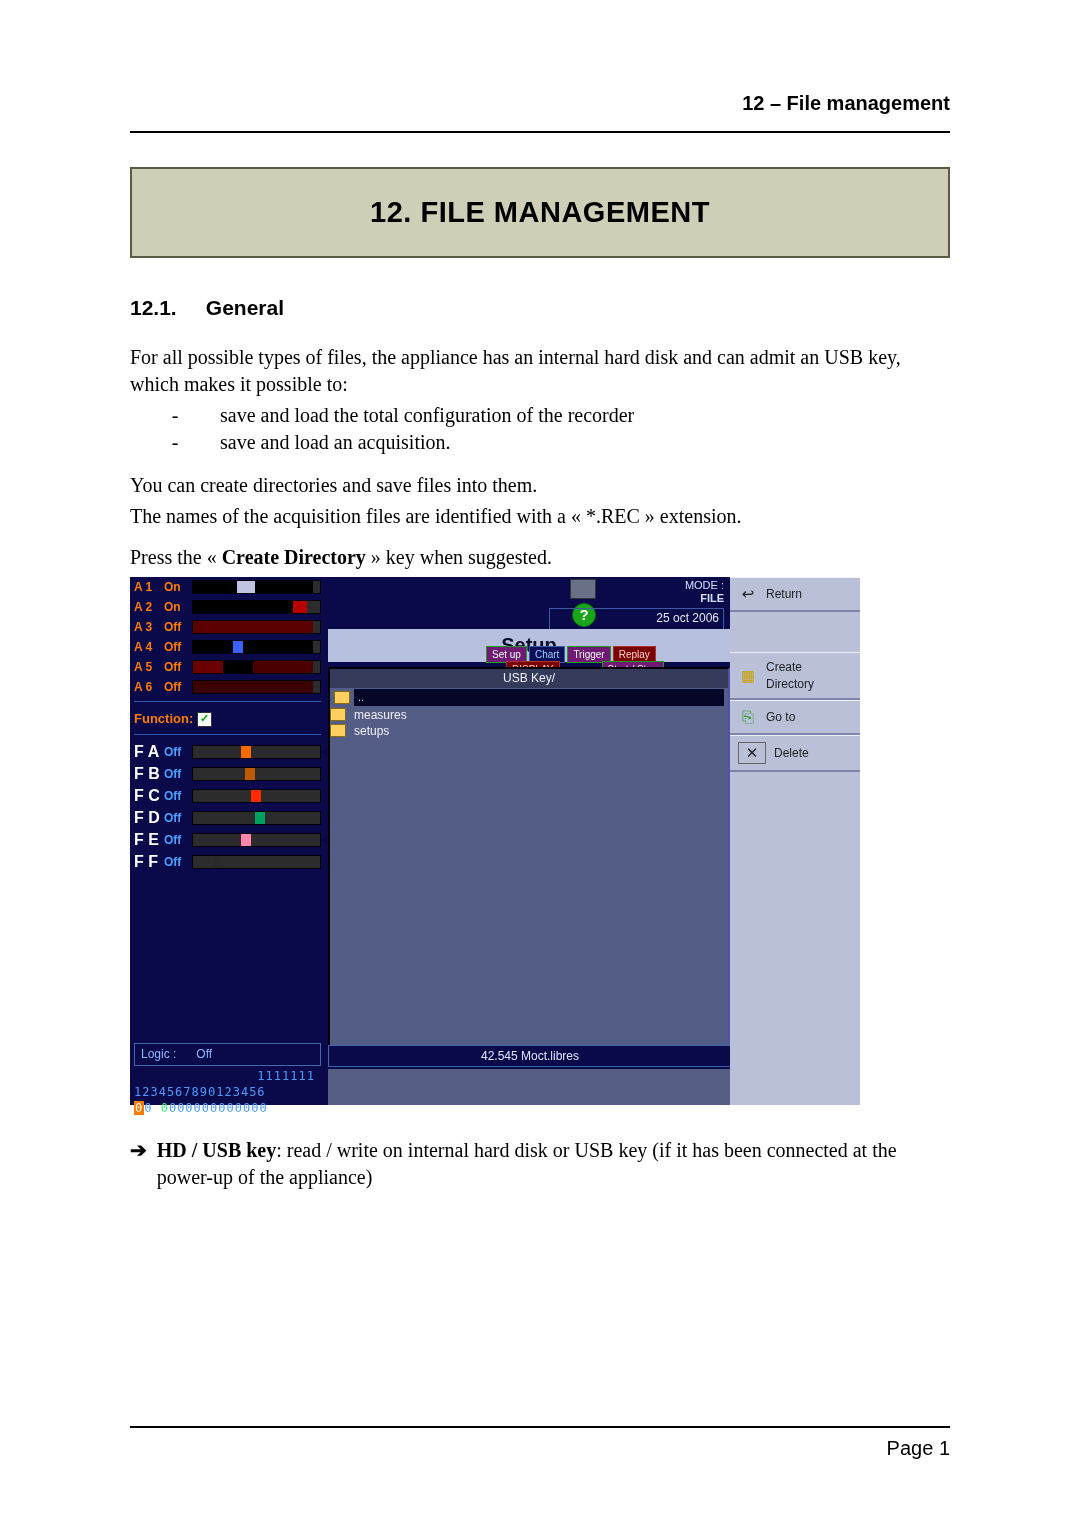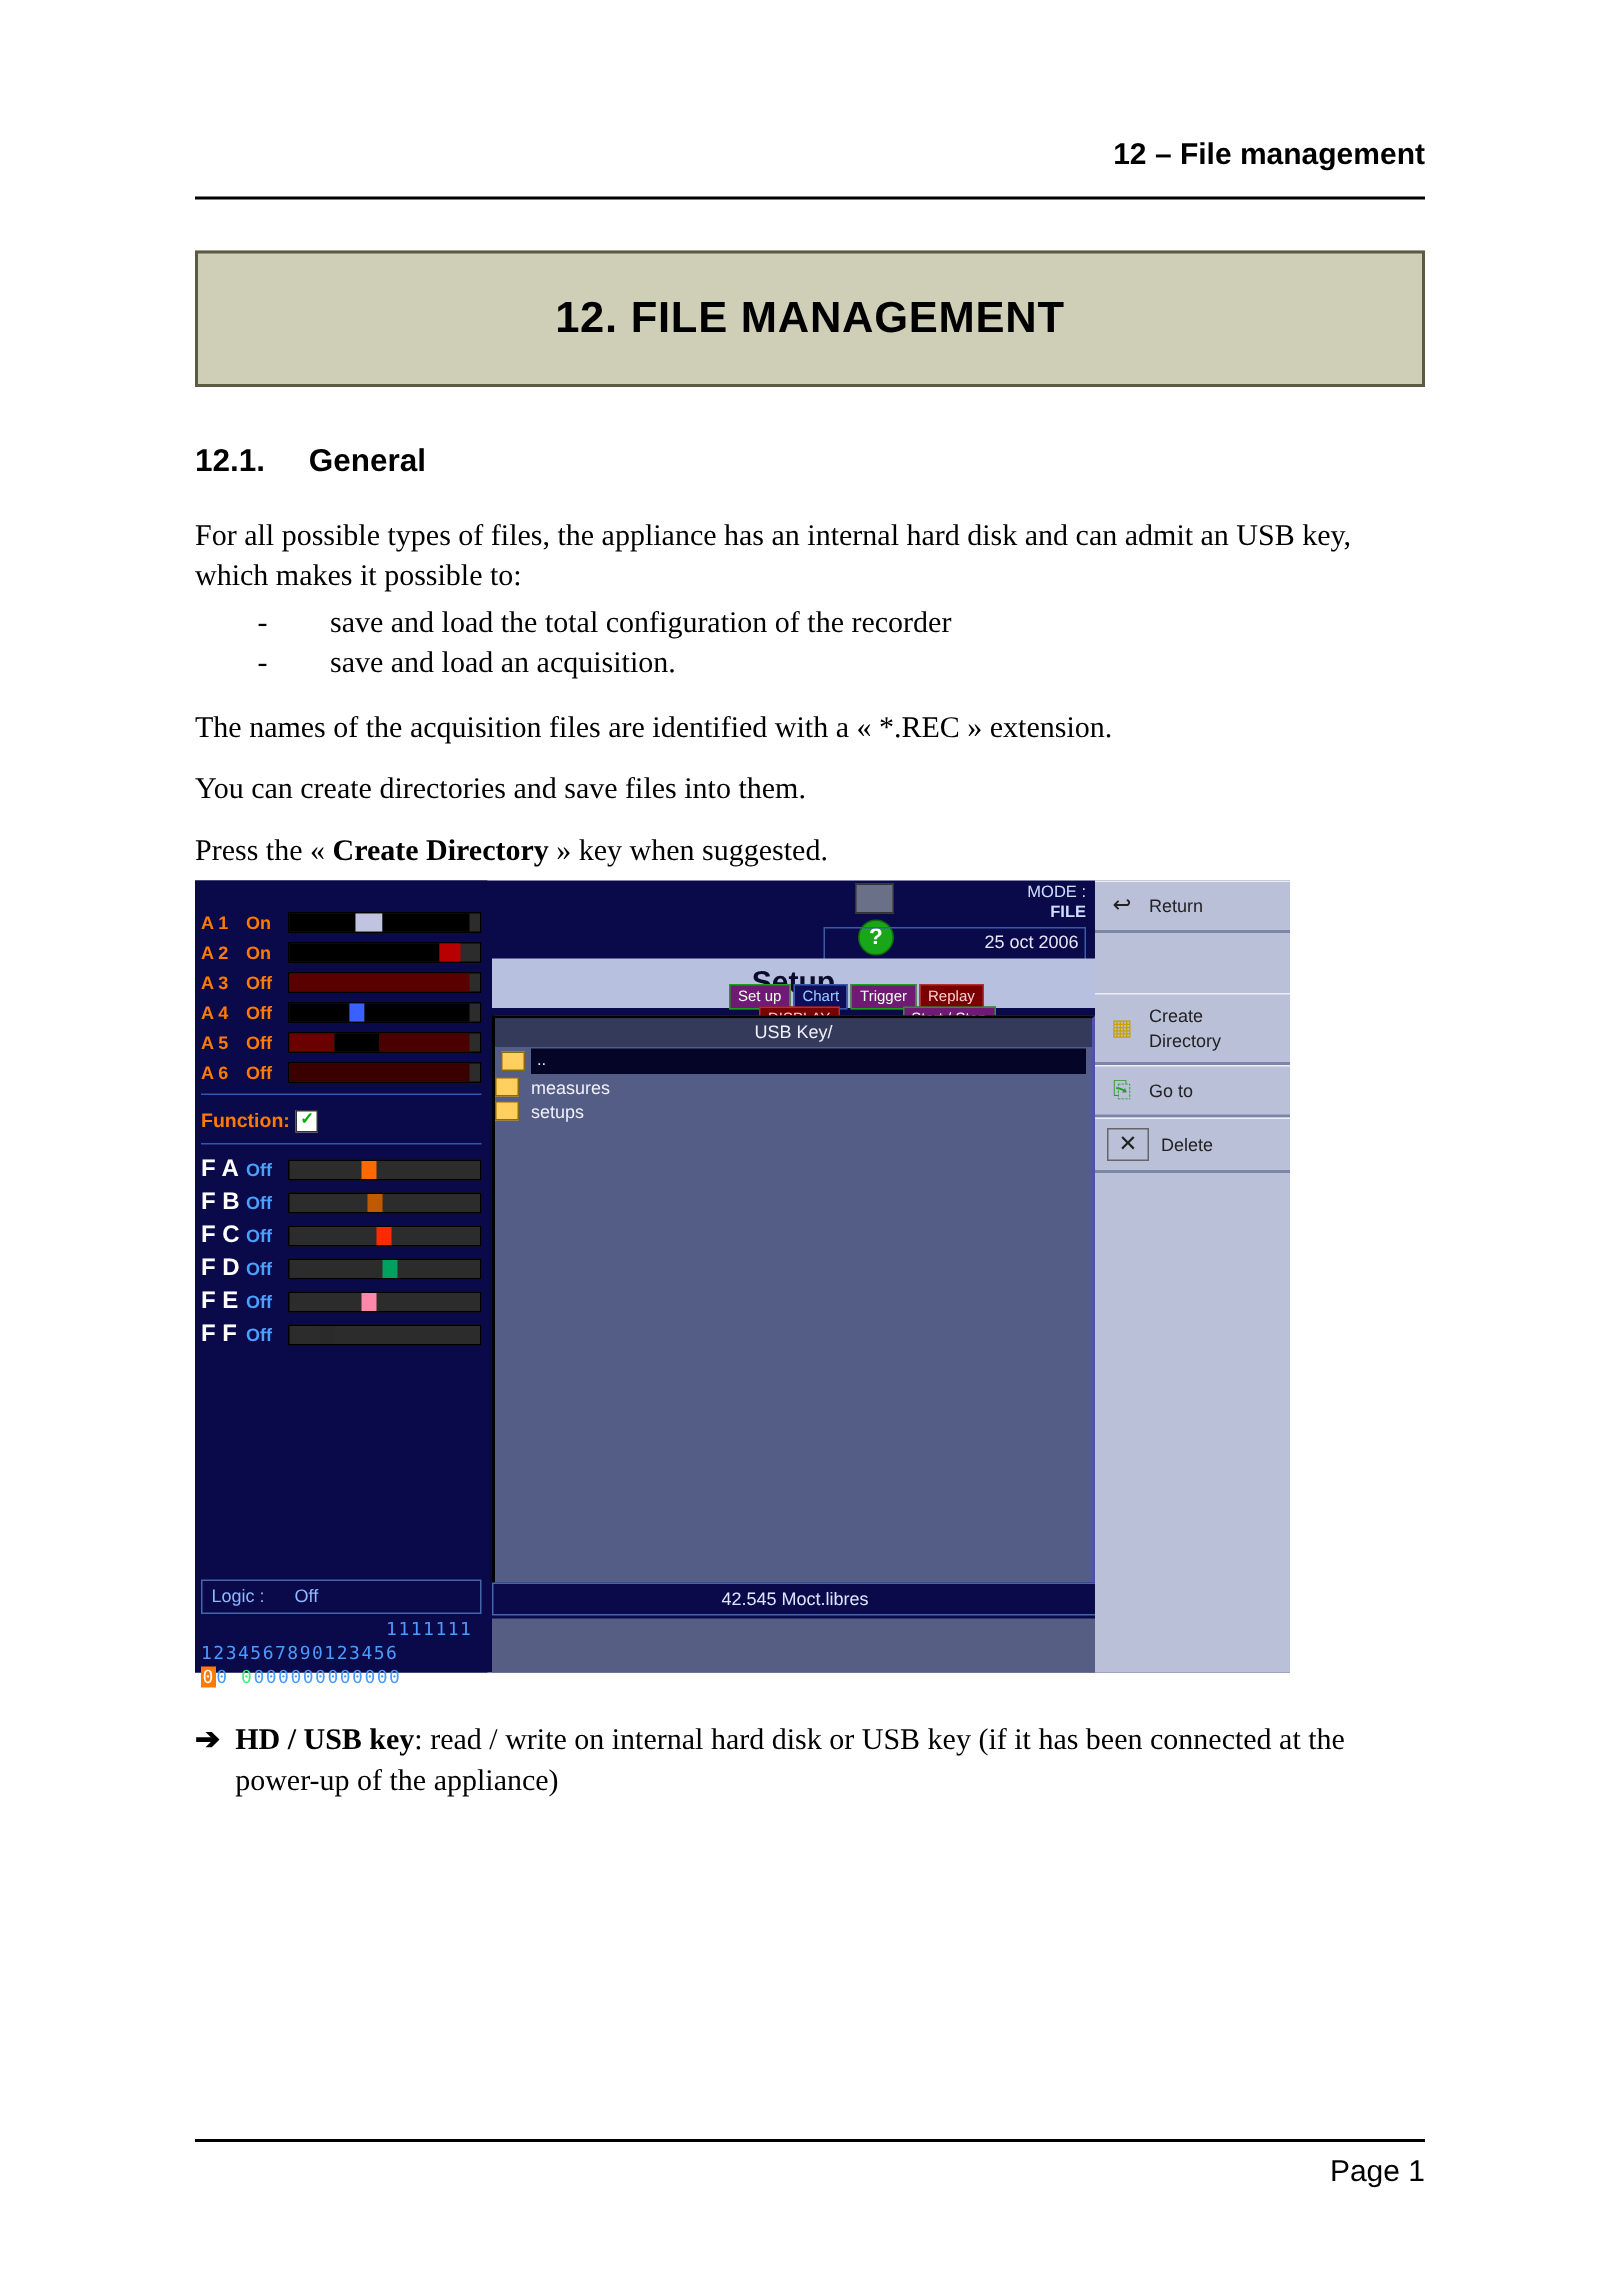--- a/index.html
+++ b/index.html
@@ -64,21 +64,21 @@
     color: #dcdce8;
     margin-top: 6px;
     margin-bottom: 32px;
   }
   .left-panel {
     position: absolute;
     left: 0; top: 0;
     width: 195px; height: 528px;
     background: #0a0a4a;
     box-sizing: border-box;
-    padding: 18px 4px 0 4px;
+    padding: 0 4px 0 4px;
     font-size: 12px;
   }
   .ch-row { display:flex; align-items:center; gap:4px; height:20px; }
   .ch-id  { width:26px; color:#ff7a00; font-weight:bold; font-size:12px; }
   .ch-st  { width:24px; color:#ff7a00; font-weight:bold; font-size:12px; }
   .bar    { flex:1; height:12px; border:1px solid #000; background:#2c2c2c; position:relative; }
   .seg    { position:absolute; top:0; bottom:0; }
   .fn-row { margin:8px 0 6px 0; color:#ff7a00; font-weight:bold; font-size:13px; display:flex; align-items:center; gap:4px;}
   .chk    { width:13px; height:13px; background:#fff; border:1px solid #333; color:#0a0; font-size:11px; line-height:11px; text-align:center;}
   .divider{ height:1px; background:#3355aa; margin:4px 0 6px 0; }
@@ -190,22 +190,22 @@
     <div class="row">
         <span class="dash">-</span>
         <span>save and load the total configuration of the recorder</span>
       </div>
     <div class="row">
         <span class="dash">-</span>
         <span>save and load an acquisition.</span>
       </div>
   </div>
 
+  <p style="margin-top:14px">You can create directories and save files into them.</p>
   <p>The names of the acquisition files are identified with a « *.REC » extension.</p>
-  <p style="margin-top:14px">You can create directories and save files into them.</p>
   <p class="press-line">
     <span>Press the « </span><b>Create Directory</b><span> » key when suggested.</span>
   </p>
 
   <div class="shot">
 
     <div class="left-panel">
       <div id="ch-rows">
           <div class="ch-row">
             <span class="ch-id">A 1</span>

